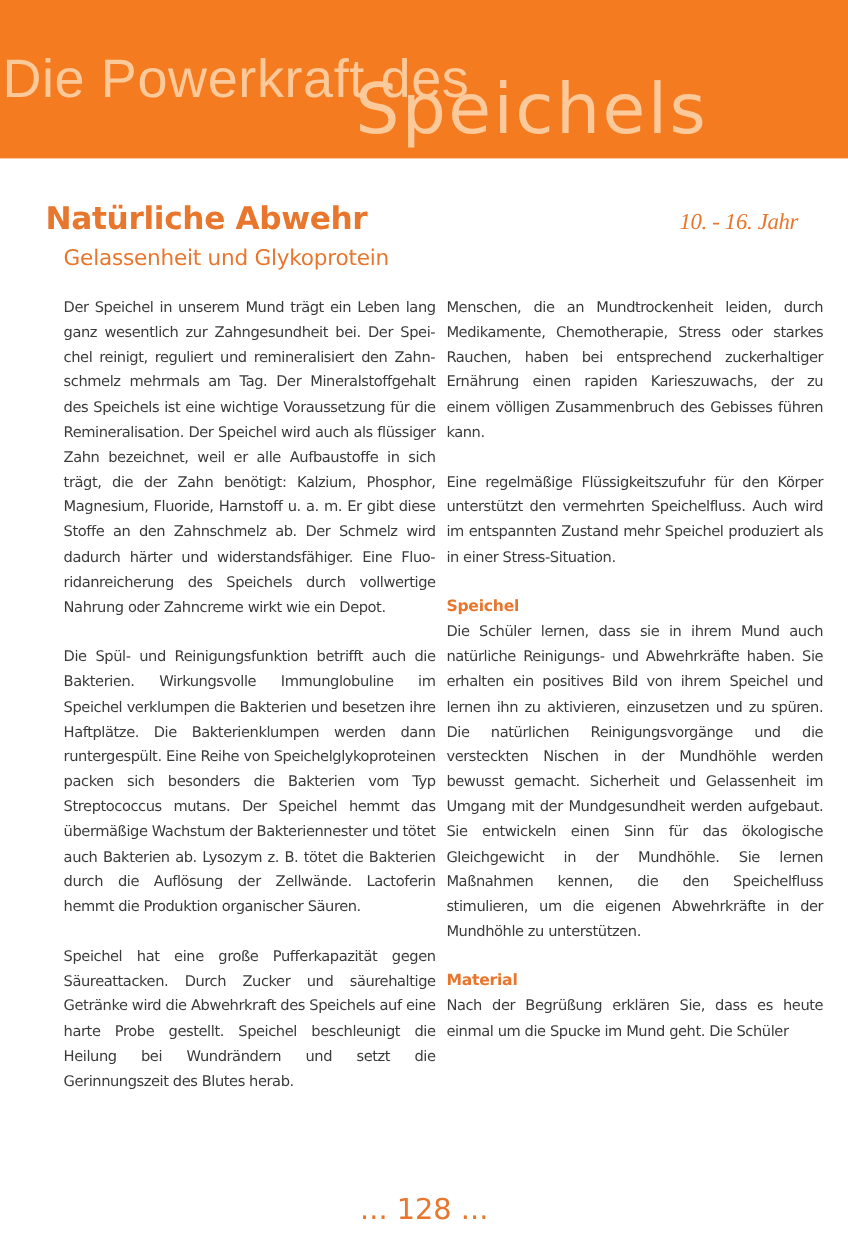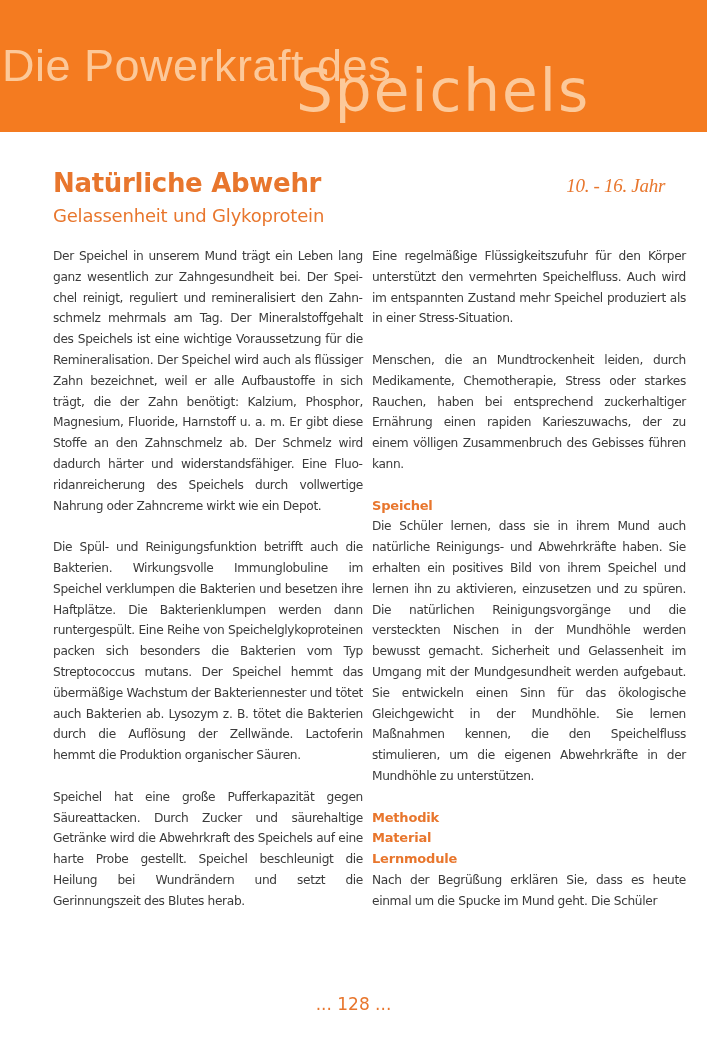--- a/index.html
+++ b/index.html
@@ -40,21 +40,21 @@
       top: 62px;
       font-family: "DejaVu Sans", sans-serif;
       font-size: 58px;
       letter-spacing: 2px;
       color: #fcc99a;
       white-space: nowrap;
       line-height: 1;
     }
     .section-title {
       position: absolute;
-      left: 53px;
+      left: 38px;
       top: 170px;
       font-family: "DejaVu Sans", sans-serif;
       font-weight: bold;
       font-size: 26px;
       color: #e8762d;
       white-space: nowrap;
       line-height: 1;
       letter-spacing: -0.3px;
     }
     .section-subtitle {
@@ -112,21 +112,21 @@
     .col .last {
       margin-bottom: 0;
     }
     .page-number {
       position: absolute;
       left: 0;
       width: 707px;
       top: 996px;
       text-align: center;
       font-family: "DejaVu Sans", sans-serif;
-      font-size: 17px;
+      font-size: 24px;
       color: #e8762d;
       line-height: 1;
     }
   </style>
 </head>
 <body>
 
 <div class="header-band"></div>
 <div class="header-line1">Die Powerkraft des</div>
 <div class="header-line2">Speichels</div>
@@ -135,27 +135,25 @@
 <h2 class="section-subtitle" style="margin:0;font-weight:normal">Gelassenheit und Glykoprotein</h2>
 <div class="age-range">10. - 16. Jahr</div>
 
 <div class="col col-left">
   <p>Der Speichel in unserem Mund trägt ein Leben lang ganz wesentlich zur Zahngesundheit bei. Der Spei­chel reinigt, reguliert und remineralisiert den Zahn­schmelz mehrmals am Tag. Der Mineralstoffgehalt des Speichels ist eine wichtige Voraussetzung für die Remineralisation. Der Speichel wird auch als flüs­siger Zahn bezeichnet, weil er alle Aufbaustoffe in sich trägt, die der Zahn benötigt: Kalzium, Phosphor, Magnesium, Fluoride, Harnstoff u. a. m. Er gibt diese Stoffe an den Zahnschmelz ab. Der Schmelz wird dadurch härter und widerstandsfähiger. Eine Fluo­ridanreicherung des Speichels durch vollwertige Nahrung oder Zahncreme wirkt wie ein Depot.</p>
   <p>Die Spül- und Reinigungsfunktion betrifft auch die Bakterien. Wirkungsvolle Immunglobuline im Speichel verklumpen die Bakterien und besetzen ihre Haftplätze. Die Bakterienklumpen werden dann runtergespült. Eine Reihe von Speichelglyko­proteinen packen sich besonders die Bakterien vom Typ Streptococcus mutans. Der Speichel hemmt das übermäßige Wachstum der Bakteriennester und tötet auch Bakterien ab. Lysozym z. B. tötet die Bakterien durch die Auflösung der Zellwände. Lac­toferin hemmt die Produktion organischer Säuren.</p>
   <p class="last">Speichel hat eine große Pufferkapazität gegen Säureattacken. Durch Zucker und säurehaltige Getränke wird die Abwehrkraft des Speichels auf eine harte Probe gestellt. Speichel beschleu­nigt die Heilung bei Wundrändern und setzt die Gerinnungszeit des Blutes herab.</p>
 </div>
 
 <div class="col col-right">
+  <p>Menschen, die an Mundtrockenheit leiden, durch Medikamente, Chemotherapie, Stress oder starkes Rauchen, haben bei entsprechend zuckerhaltiger Ernährung einen rapiden Karieszuwachs, der zu einem völligen Zusammenbruch des Gebisses füh­ren kann.</p>
   <p>Eine regelmäßige Flüssigkeitszufuhr für den Körper unterstützt den vermehrten Speichelfluss. Auch wird im entspannten Zustand mehr Speichel produziert als in einer Stress-Situation.</p>
-  <p>Menschen, die an Mundtrockenheit leiden, durch Medikamente, Chemotherapie, Stress oder starkes Rauchen, haben bei entsprechend zuckerhaltiger Ernährung einen rapiden Karieszuwachs, der zu einem völligen Zusammenbruch des Gebisses füh­ren kann.</p>
 
   <h3>Speichel</h3>
   <div class="sub-p">Die Schüler lernen, dass sie in ihrem Mund auch natürliche Reinigungs- und Abwehrkräfte haben. Sie erhalten ein positives Bild von ihrem Speichel und lernen ihn zu aktivieren, einzusetzen und zu spüren. Die natürlichen Reinigungsvorgänge und die versteckten Nischen in der Mundhöhle werden bewusst gemacht. Sicherheit und Gelassenheit im Umgang mit der Mundgesundheit werden aufgebaut. Sie entwickeln einen Sinn für das ökologische Gleichgewicht in der Mundhöhle. Sie lernen Maßnahmen kennen, die den Speichel­fluss stimulieren, um die eigenen Abwehrkräfte in der Mundhöhle zu unterstützen.</div>
 
-  <h3>Methodik</h3>
 
   <h3>Material</h3>
 
-  <h3>Lernmodule</h3>
   <div class="sub-p last">Nach der Begrüßung erklären Sie, dass es heute einmal um die Spucke im Mund geht. Die Schüler</div>
 </div>
 
 <div class="page-number">... 128 ...</div>
 
 </body></html>

